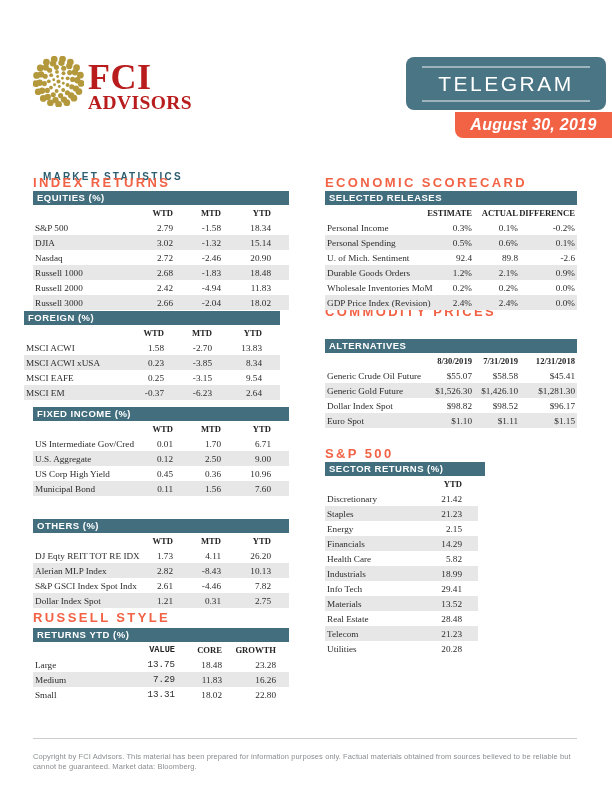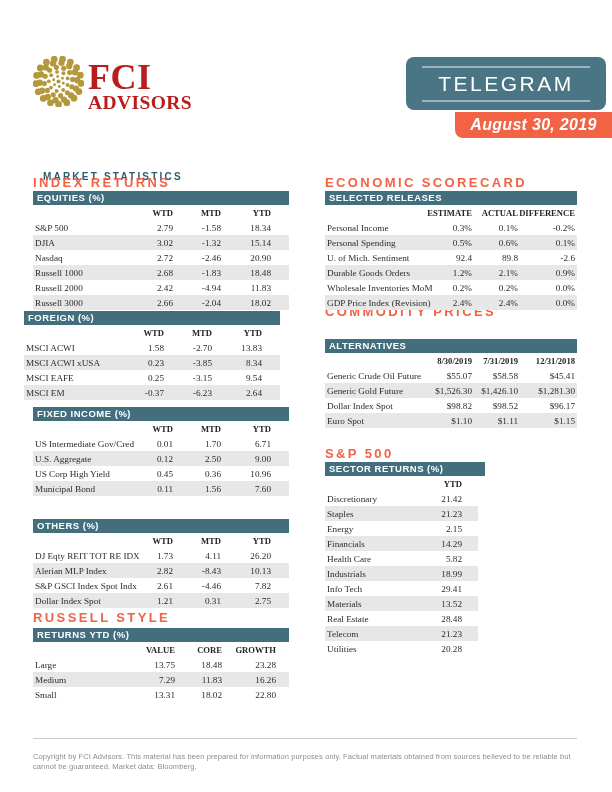--- a/index.html
+++ b/index.html
@@ -54,21 +54,21 @@
   .tlabel{box-sizing:border-box;padding-left:2px;white-space:nowrap;overflow:visible;}
   .tval{text-align:right;white-space:nowrap;}
   
   .t-left{width:256px;}
   .t-left .tlabel{width:94px;}
   .t-left .tval:nth-child(2){width:46px;}
   .t-left .tval:nth-child(3){width:48px;}
   .t-left .tval:nth-child(4){width:50px;}
   .t-russell{width:256px;}
   .t-russell .tlabel{width:94px;}
-  .t-russell .tval:nth-child(2){width:48px;}
+  .t-russell .tval:nth-child(2){width:48px;font-family:Liberation Mono, monospace;}
   .t-russell .tval:nth-child(3){width:47px;}
   .t-russell .tval:nth-child(4){width:54px;}
   .t-right{width:252px;}
   .t-right .tlabel{width:95px;}
   .t-right .tval:nth-child(2){width:52px;}
   .t-right .tval:nth-child(3){width:46px;}
   .t-right .tval:nth-child(4){width:57px;}
   .t-sector{width:153px;}
   .t-sector .tbar{width:160px;}
   .t-sector .tlabel{width:85px;}

